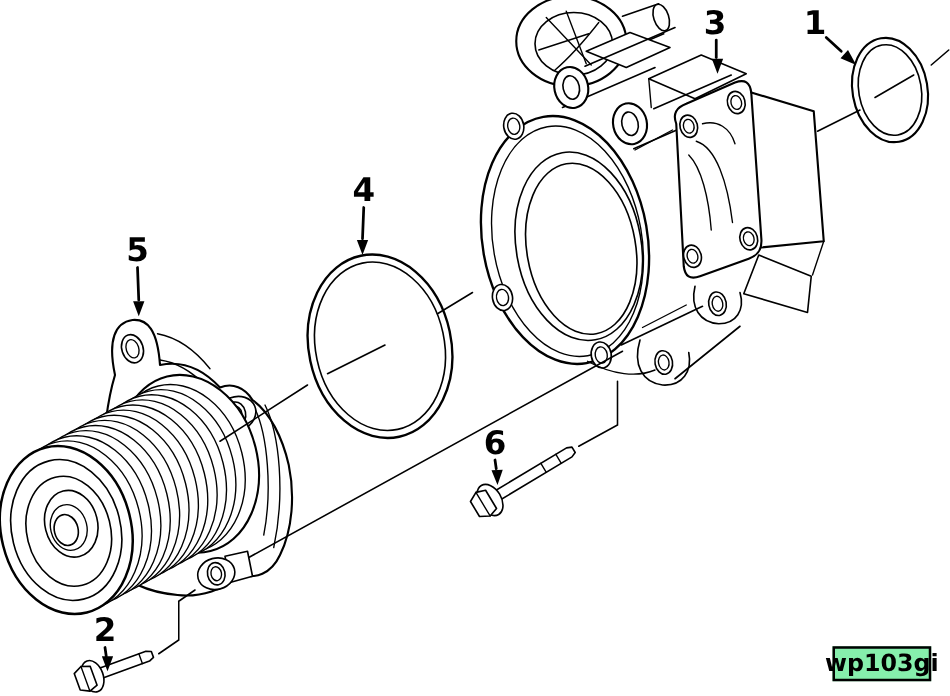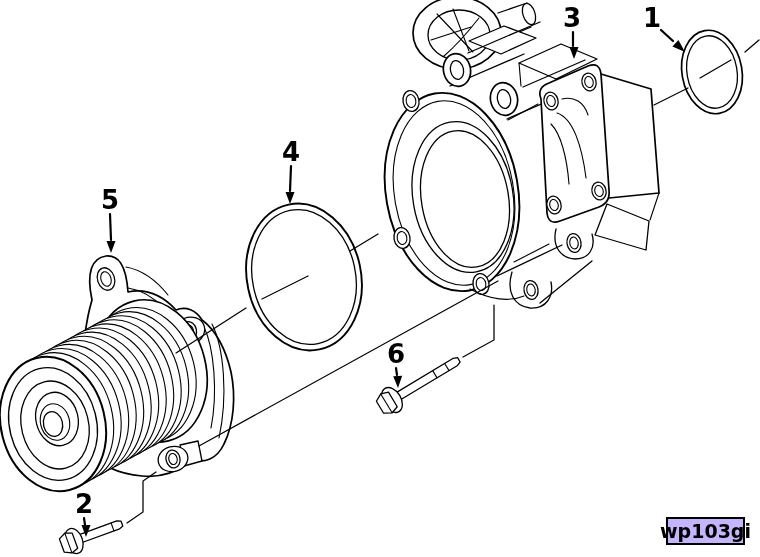--- a/index.html
+++ b/index.html
@@ -1,21 +1,21 @@
 <!DOCTYPE html>
 <html><head>
 <meta charset="utf-8">
 <style>
   html,body{margin:0;padding:0;background:#fff;}
   .stage{position:relative;width:760px;height:557px;background:#fff;overflow:hidden;
          font-family:"DejaVu Sans","Liberation Sans",sans-serif;}
   .stage svg{position:absolute;left:0;top:0;}
   .code-box{position:absolute;left:666px;top:517px;width:79px;height:28px;
             border:2.5px solid #000;display:flex;align-items:center;justify-content:center;
-            font-weight:bold;font-size:19px;color:#000;background:#c4b5fd;box-sizing:border-box;}
+            font-weight:bold;font-size:19px;color:#000;background:#86efac;box-sizing:border-box;}
   
   .o{stroke:#000;fill:none;stroke-width:1.7;stroke-linecap:round;stroke-linejoin:round;}
   .w{stroke:#000;fill:#fff;stroke-width:1.7;stroke-linecap:round;stroke-linejoin:round;}
   .t{stroke-width:1.1;}
   .m{stroke-width:1.3;}
   .ax{stroke:#000;stroke-width:1.25;fill:none;stroke-linecap:round;}
   .callout-num{font-family:"DejaVu Sans","Liberation Sans",sans-serif;font-weight:bold;
                font-size:26px;fill:#000;text-anchor:middle;}
   .ah{fill:#000;stroke:none;}
   .al{stroke:#000;stroke-width:2.2;fill:none;stroke-linecap:round;}

